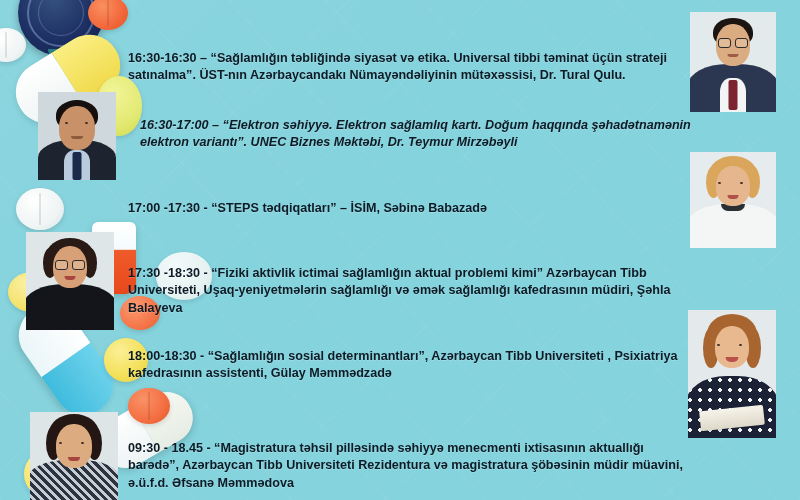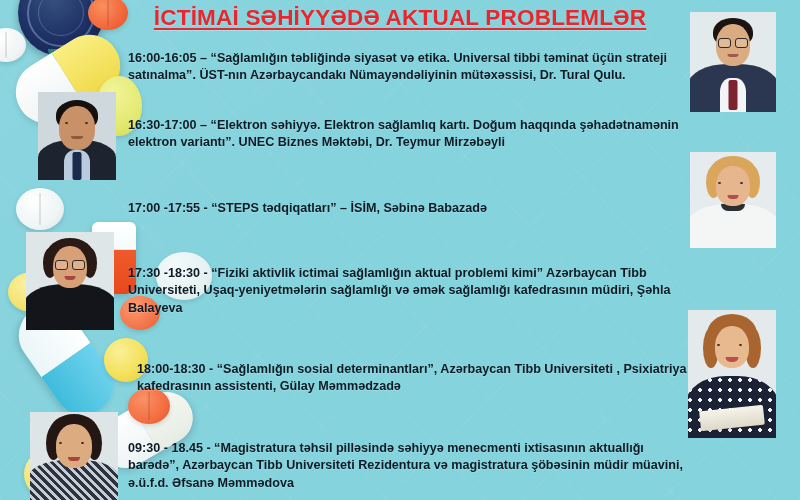--- a/index.html
+++ b/index.html
@@ -99,24 +99,24 @@
   }
 
   
   .agenda{position:absolute;left:128px;top:50px;width:560px;}
   .entry{
     color:#0d1b26;font-size:12.6px;font-weight:bold;line-height:1.38;
     margin-bottom:0;
     text-shadow:0 1px 0 rgba(255,255,255,.18);
   }
   .e1{position:absolute;left:0;top:0;width:556px;}
-  .e2{position:absolute;left:0;top:67px;width:572px;}
+  .e2{position:absolute;left:12px;top:67px;width:572px;font-style:italic;}
   .e3{position:absolute;left:0;top:150px;width:556px;}
   .e4{position:absolute;left:0;top:215px;width:556px;}
-  .e5{position:absolute;left:0;top:311px;width:572px;margin-left:9px;}
+  .e5{position:absolute;left:0;top:298px;width:572px;}
   .e6{position:absolute;left:0;top:390px;width:560px;}
 </style>
 </head>
 <body>
 
 <div class="poster">
   <div class="bg-texture"></div>
 
   <div class="deco disc" style="left:18px;top:-30px;width:86px;height:86px;">
     <div class="ring"></div>
@@ -162,21 +162,20 @@
   <div class="deco tablet" style="left:24px;top:448px;width:56px;height:52px;background:radial-gradient(circle at 36% 30%,#fdf3a8,#f5e46a 60%,#e8d24d);"></div>
 
   <div class="deco tablet" style="left:128px;top:388px;width:42px;height:36px;background:radial-gradient(circle at 36% 30%,#fb9166,#f36f42 60%,#e55525);">
     <div class="score"></div>
   </div>
 
   <div class="deco tablet" style="left:120px;top:296px;width:40px;height:34px;background:radial-gradient(circle at 36% 30%,#fc9a70,#f4764a 60%,#e55c2e);"></div>
 
   <div class="deco tablet" style="left:156px;top:252px;width:56px;height:48px;background:radial-gradient(circle at 36% 30%,#ffffff,#f1f5f5 62%,#dde5e5);opacity:.9;"></div>
 
-  <div class="title">İCTİMAİ SƏHİYYƏDƏ AKTUAL PROBLEMLƏR</div>
 
   <div class="photo" style="left:38px;top:92px;width:78px;height:88px;">
     <div class="bgfill" style="background:#cfd9dd;"></div>
     <div class="body" style="width:78px;height:40px;background:#1d2430;"></div>
     <div class="shirt" style="width:26px;height:30px;background:#b9cbdc;"></div>
     <div class="tie" style="bottom:0;width:9px;height:28px;background:#1a2a4a;border-radius:2px;"></div>
     <div class="hair" style="top:8px;width:42px;height:30px;background:#15100e;"></div>
     <div class="head" style="top:14px;width:36px;height:44px;background:#c99167;"></div>
     <div class="eye" style="left:27px;top:30px;"></div>
     <div class="eye" style="left:47px;top:30px;"></div>
@@ -247,20 +246,20 @@
     <div class="head" style="top:16px;width:34px;height:42px;background:#e8b98f;"></div>
     <div class="eye" style="left:29px;top:34px;"></div>
     <div class="eye" style="left:51px;top:34px;"></div>
     <div class="mouth" style="top:47px;width:13px;height:5px;background:#b8514b;"></div>
     <div class="book" style="left:12px;bottom:10px;width:64px;height:20px;
          background:linear-gradient(180deg,#f6f3ea,#ddd8c8);transform:rotate(-6deg);
          box-shadow:0 1px 2px rgba(0,0,0,.2);"></div>
   </div>
 
   <div class="agenda">
-    <div class="entry e1">16:00-16:05 – “Sağlamlığın təbliğində siyasət və etika. Universal tibbi təminat üçün strateji satınalma”. ÜST-nın Azərbaycandakı Nümayəndəliyinin mütəxəssisi,  Dr. Tural Qulu.</div>
+    <div class="entry e1">16:30-16:30 – “Sağlamlığın təbliğində siyasət və etika. Universal tibbi təminat üçün strateji satınalma”. ÜST-nın Azərbaycandakı Nümayəndəliyinin mütəxəssisi,  Dr. Tural Qulu.</div>
     <div class="entry e2">16:30-17:00 – “Elektron səhiyyə. Elektron sağlamlıq kartı. Doğum haqqında şəhadətnamənin elektron variantı”. UNEC Biznes Məktəbi, Dr. Teymur Mirzəbəyli</div>
-    <div class="entry e3">17:00 -17:55  -  “STEPS tədqiqatları” – İSİM, Səbinə Babazadə</div>
+    <div class="entry e3">17:00 -17:30  -  “STEPS tədqiqatları” – İSİM, Səbinə Babazadə</div>
     <div class="entry e4">17:30 -18:30 - “Fiziki aktivlik ictimai sağlamlığın aktual problemi kimi” Azərbaycan Tibb Universiteti, Uşaq-yeniyetmələrin sağlamlığı və əmək sağlamlığı kafedrasının müdiri, Şəhla Balayeva</div>
     <div class="entry e5">18:00-18:30  - “Sağlamlığın sosial determinantları”,  Azərbaycan Tibb Universiteti , Psixiatriya kafedrasının assistenti, Gülay Məmmədzadə</div>
     <div class="entry e6">09:30  - 18.45 - “Magistratura təhsil pilləsində səhiyyə menecmenti ixtisasının aktuallığı barədə”,  Azərbaycan Tibb Universiteti Rezidentura və magistratura şöbəsinin müdir müavini, ə.ü.f.d. Əfsanə Məmmədova</div>
   </div>
 </div>
 
 </body></html>

